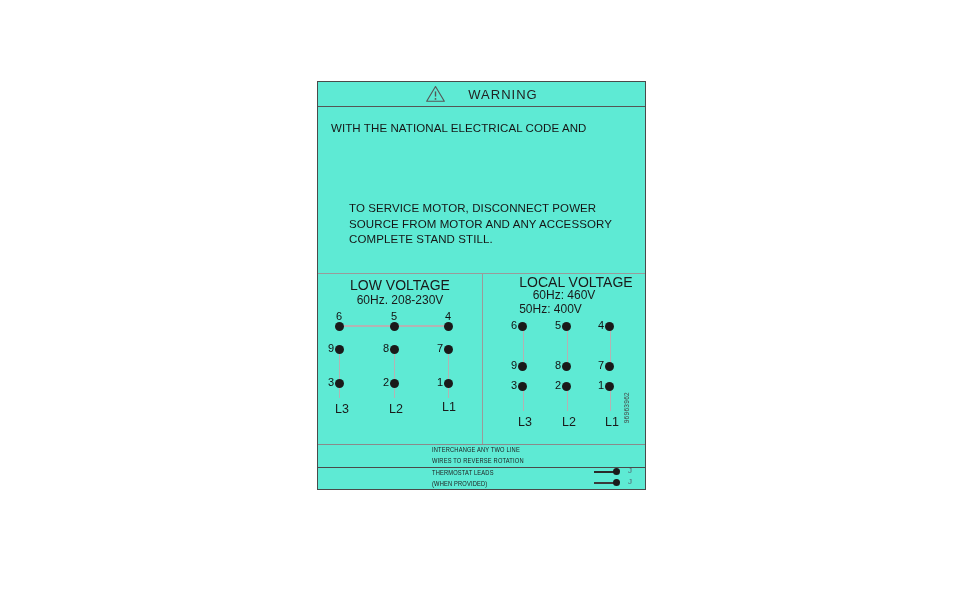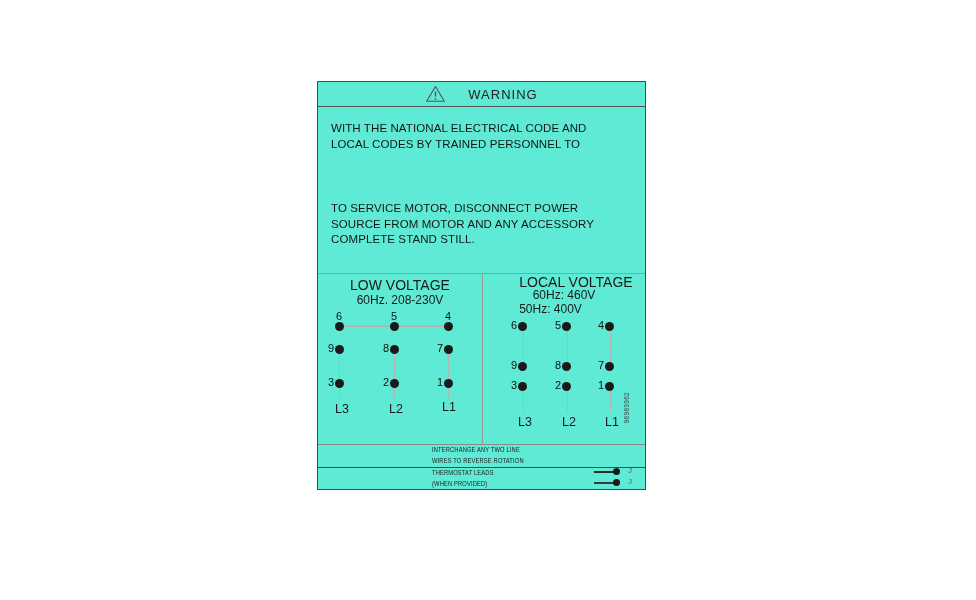--- a/index.html
+++ b/index.html
@@ -64,23 +64,22 @@
       <svg width="21" height="18" viewBox="0 0 24 21">
         <path d="M12 1.8 L22.3 19 L1.7 19 Z" fill="none" stroke="#555" stroke-width="1.3" stroke-linejoin="round"></path>
         <line x1="12" y1="7.5" x2="12" y2="13.5" stroke="#555" stroke-width="1.6"></line>
         <circle cx="12" cy="16.3" r="1.05" fill="#555"></circle>
       </svg>
       <span class="warn-title">WARNING</span>
     </div>
 
     <div class="para" style="top:39px;">
       <div>WITH THE NATIONAL ELECTRICAL CODE AND</div>
-      <div>LOCAL CODES BY TRAINED PERSONNEL TO</div>
     </div>
-    <div class="para" style="top:119px;">
+    <div class="para" style="top:119px;margin-left:18px;">
       <div>TO SERVICE MOTOR, DISCONNECT POWER</div>
       <div>SOURCE FROM MOTOR AND ANY ACCESSORY</div>
       <div>COMPLETE STAND STILL.</div>
     </div>
 
     <div class="diag-head diag-title" style="left:0; top:195px; width:164px;">LOW VOLTAGE</div>
     <div class="diag-head diag-sub" style="left:0; top:211px; width:164px;">60Hz. 208-230V</div>
 
     <div class="conn" style="left:21px; top:243px; width:110px; height:1.5px;"></div>
 

